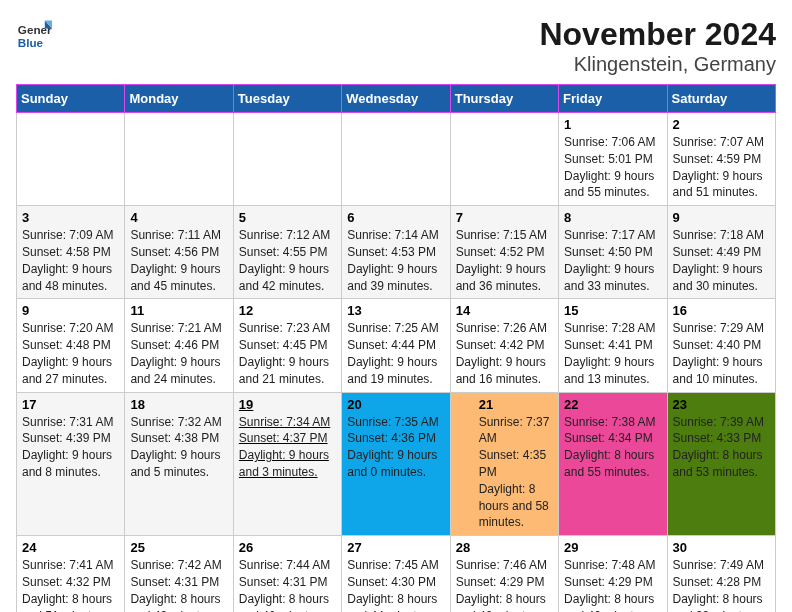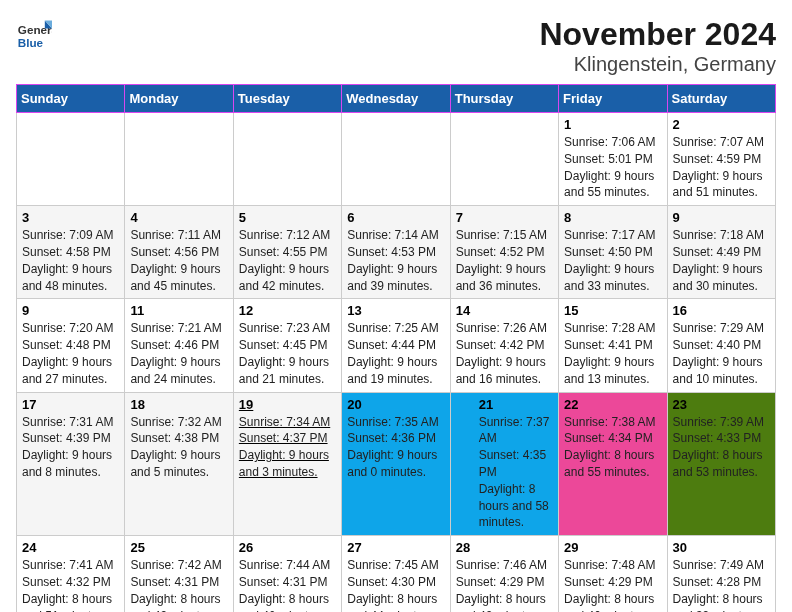--- a/index.html
+++ b/index.html
@@ -232,21 +232,21 @@
         <div class="day-info">
           Sunrise: 7:34 AM<br>Sunset: 4:37 PM<br>Daylight: 9 hours and 3 minutes.
         </div>
       </td>
         <td style="background: #0ea5e9;">
         <div class="day-number">20</div>
         <div class="day-info">
           Sunrise: 7:35 AM<br>Sunset: 4:36 PM<br>Daylight: 9 hours and 0 minutes.
         </div>
       </td>
-        <td style="background: #0ea5e9; padding-left: 28px;">
+        <td style="background: #fdba74; padding-left: 28px;">
         <div class="day-number">21</div>
         <div class="day-info">
           Sunrise: 7:37 AM<br>Sunset: 4:35 PM<br>Daylight: 8 hours and 58 minutes.
         </div>
       </td>
         <td style="background: #ec4899;">
         <div class="day-number">22</div>
         <div class="day-info">
           Sunrise: 7:38 AM<br>Sunset: 4:34 PM<br>Daylight: 8 hours and 55 minutes.
         </div>

